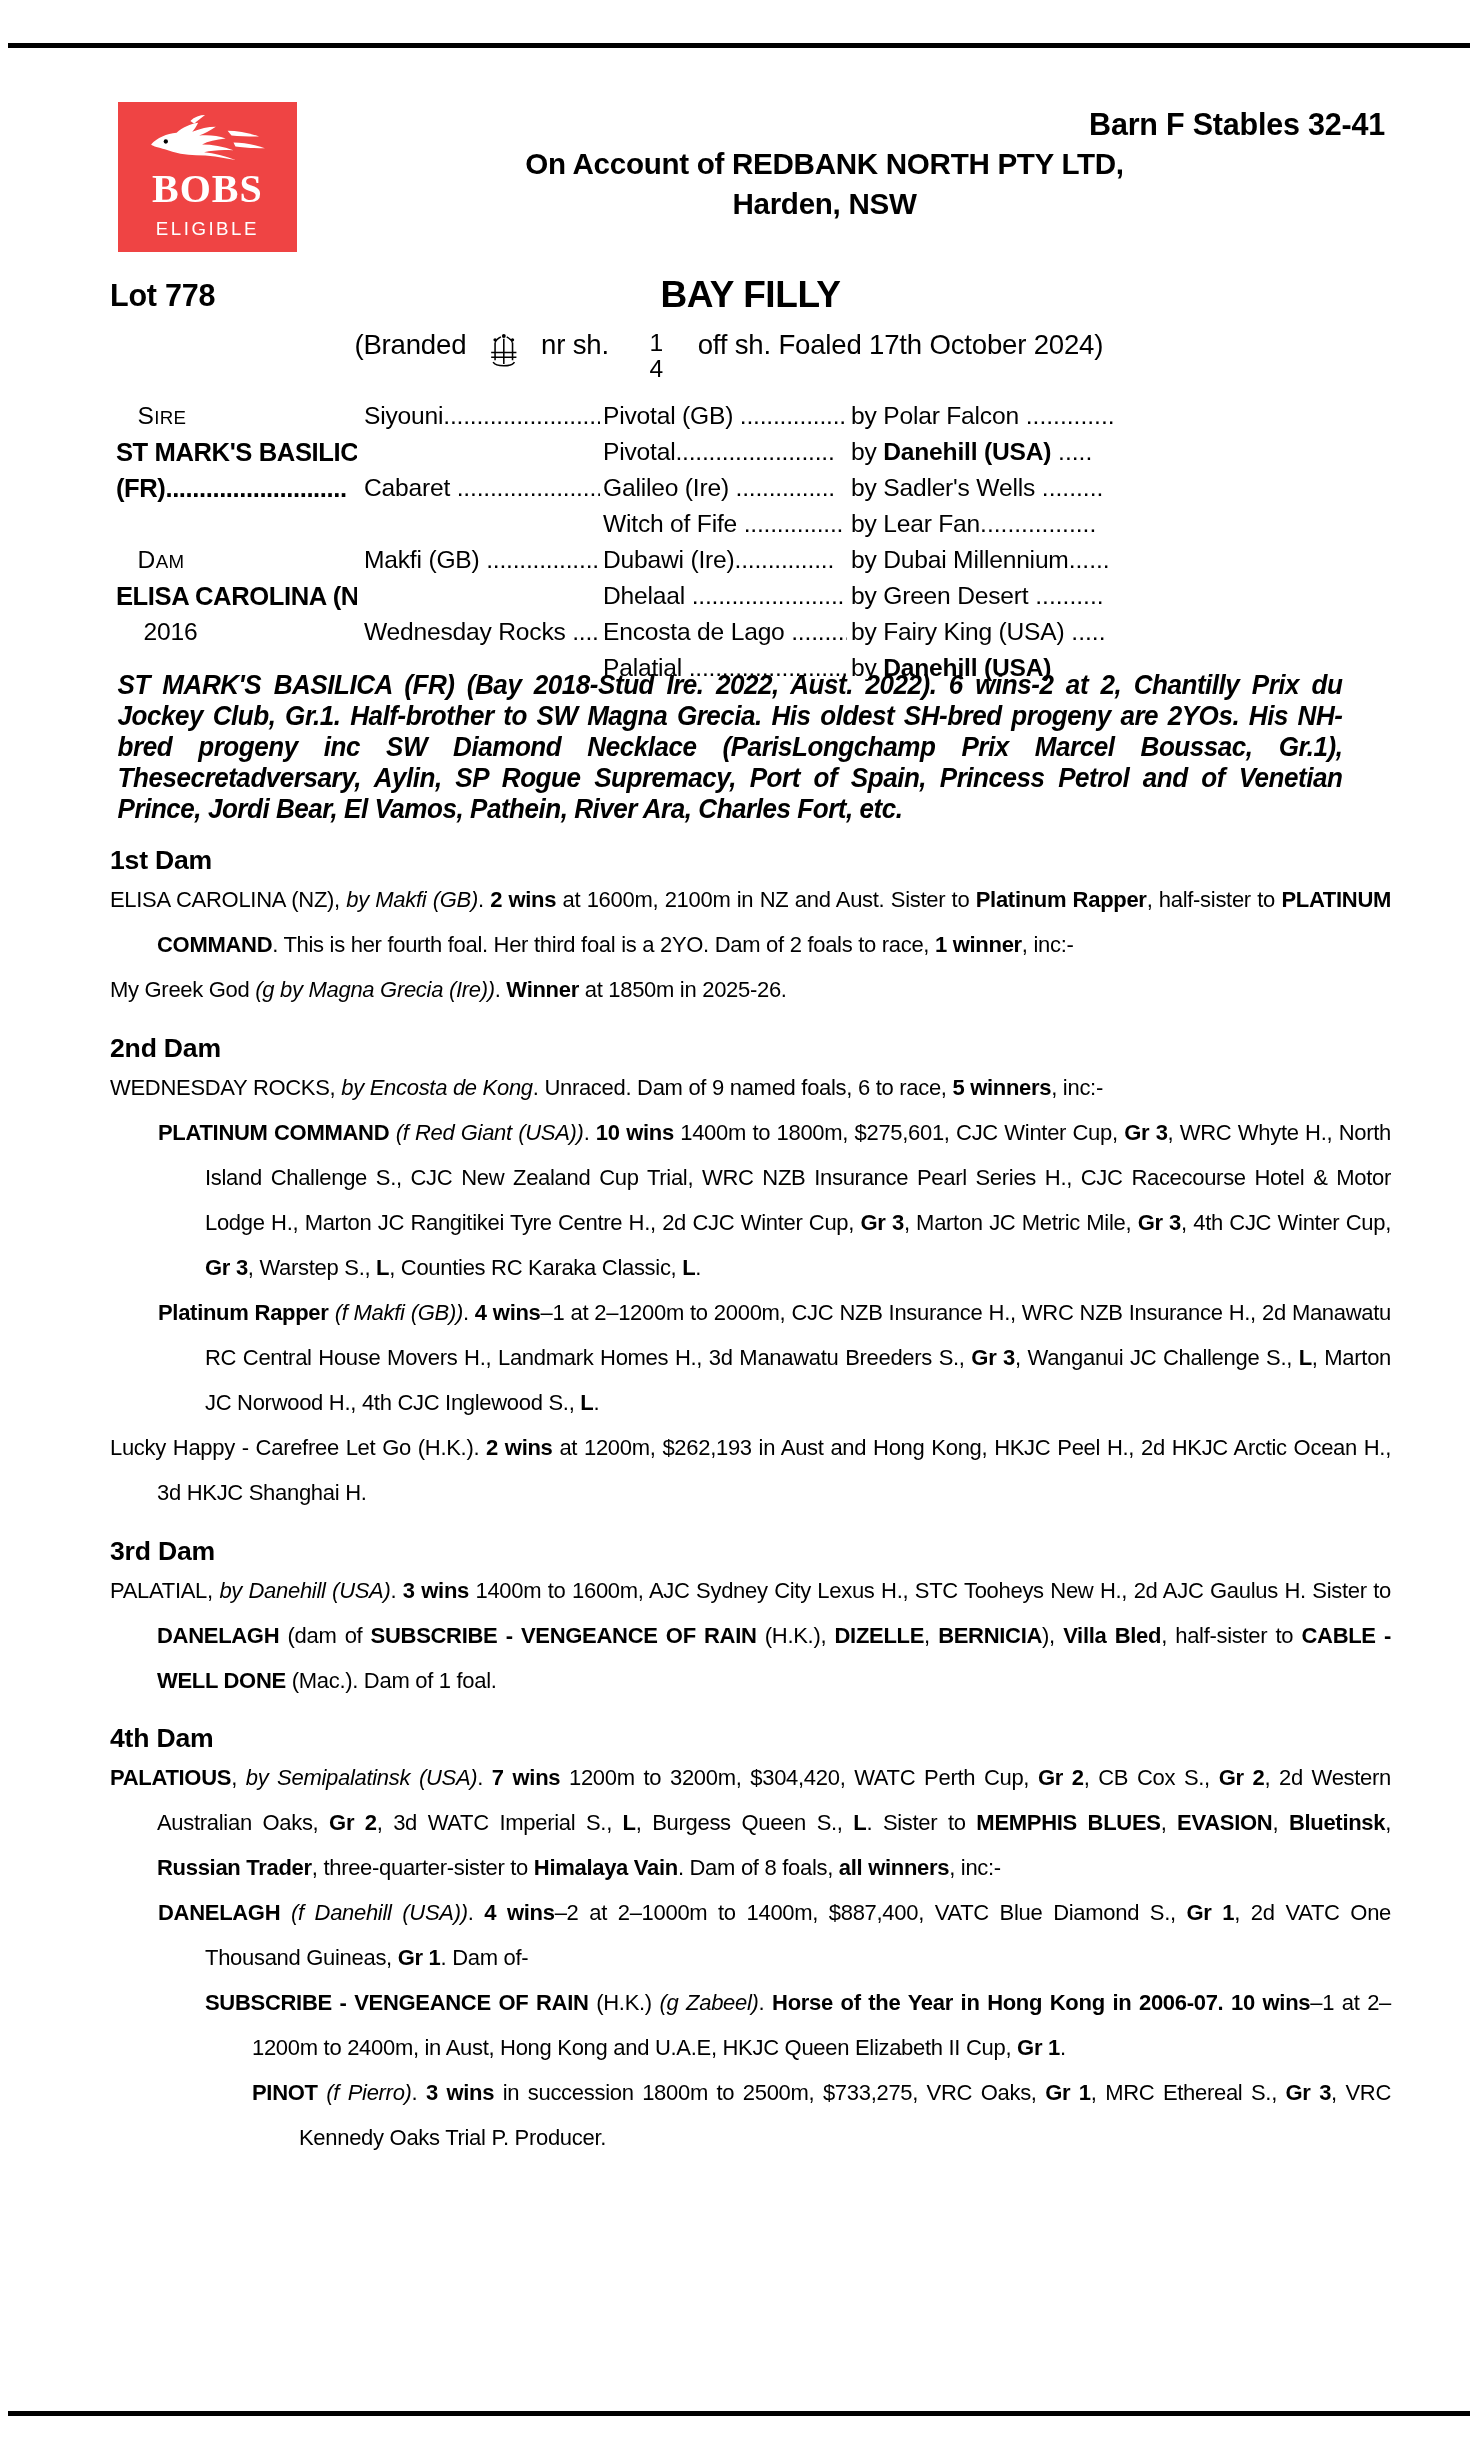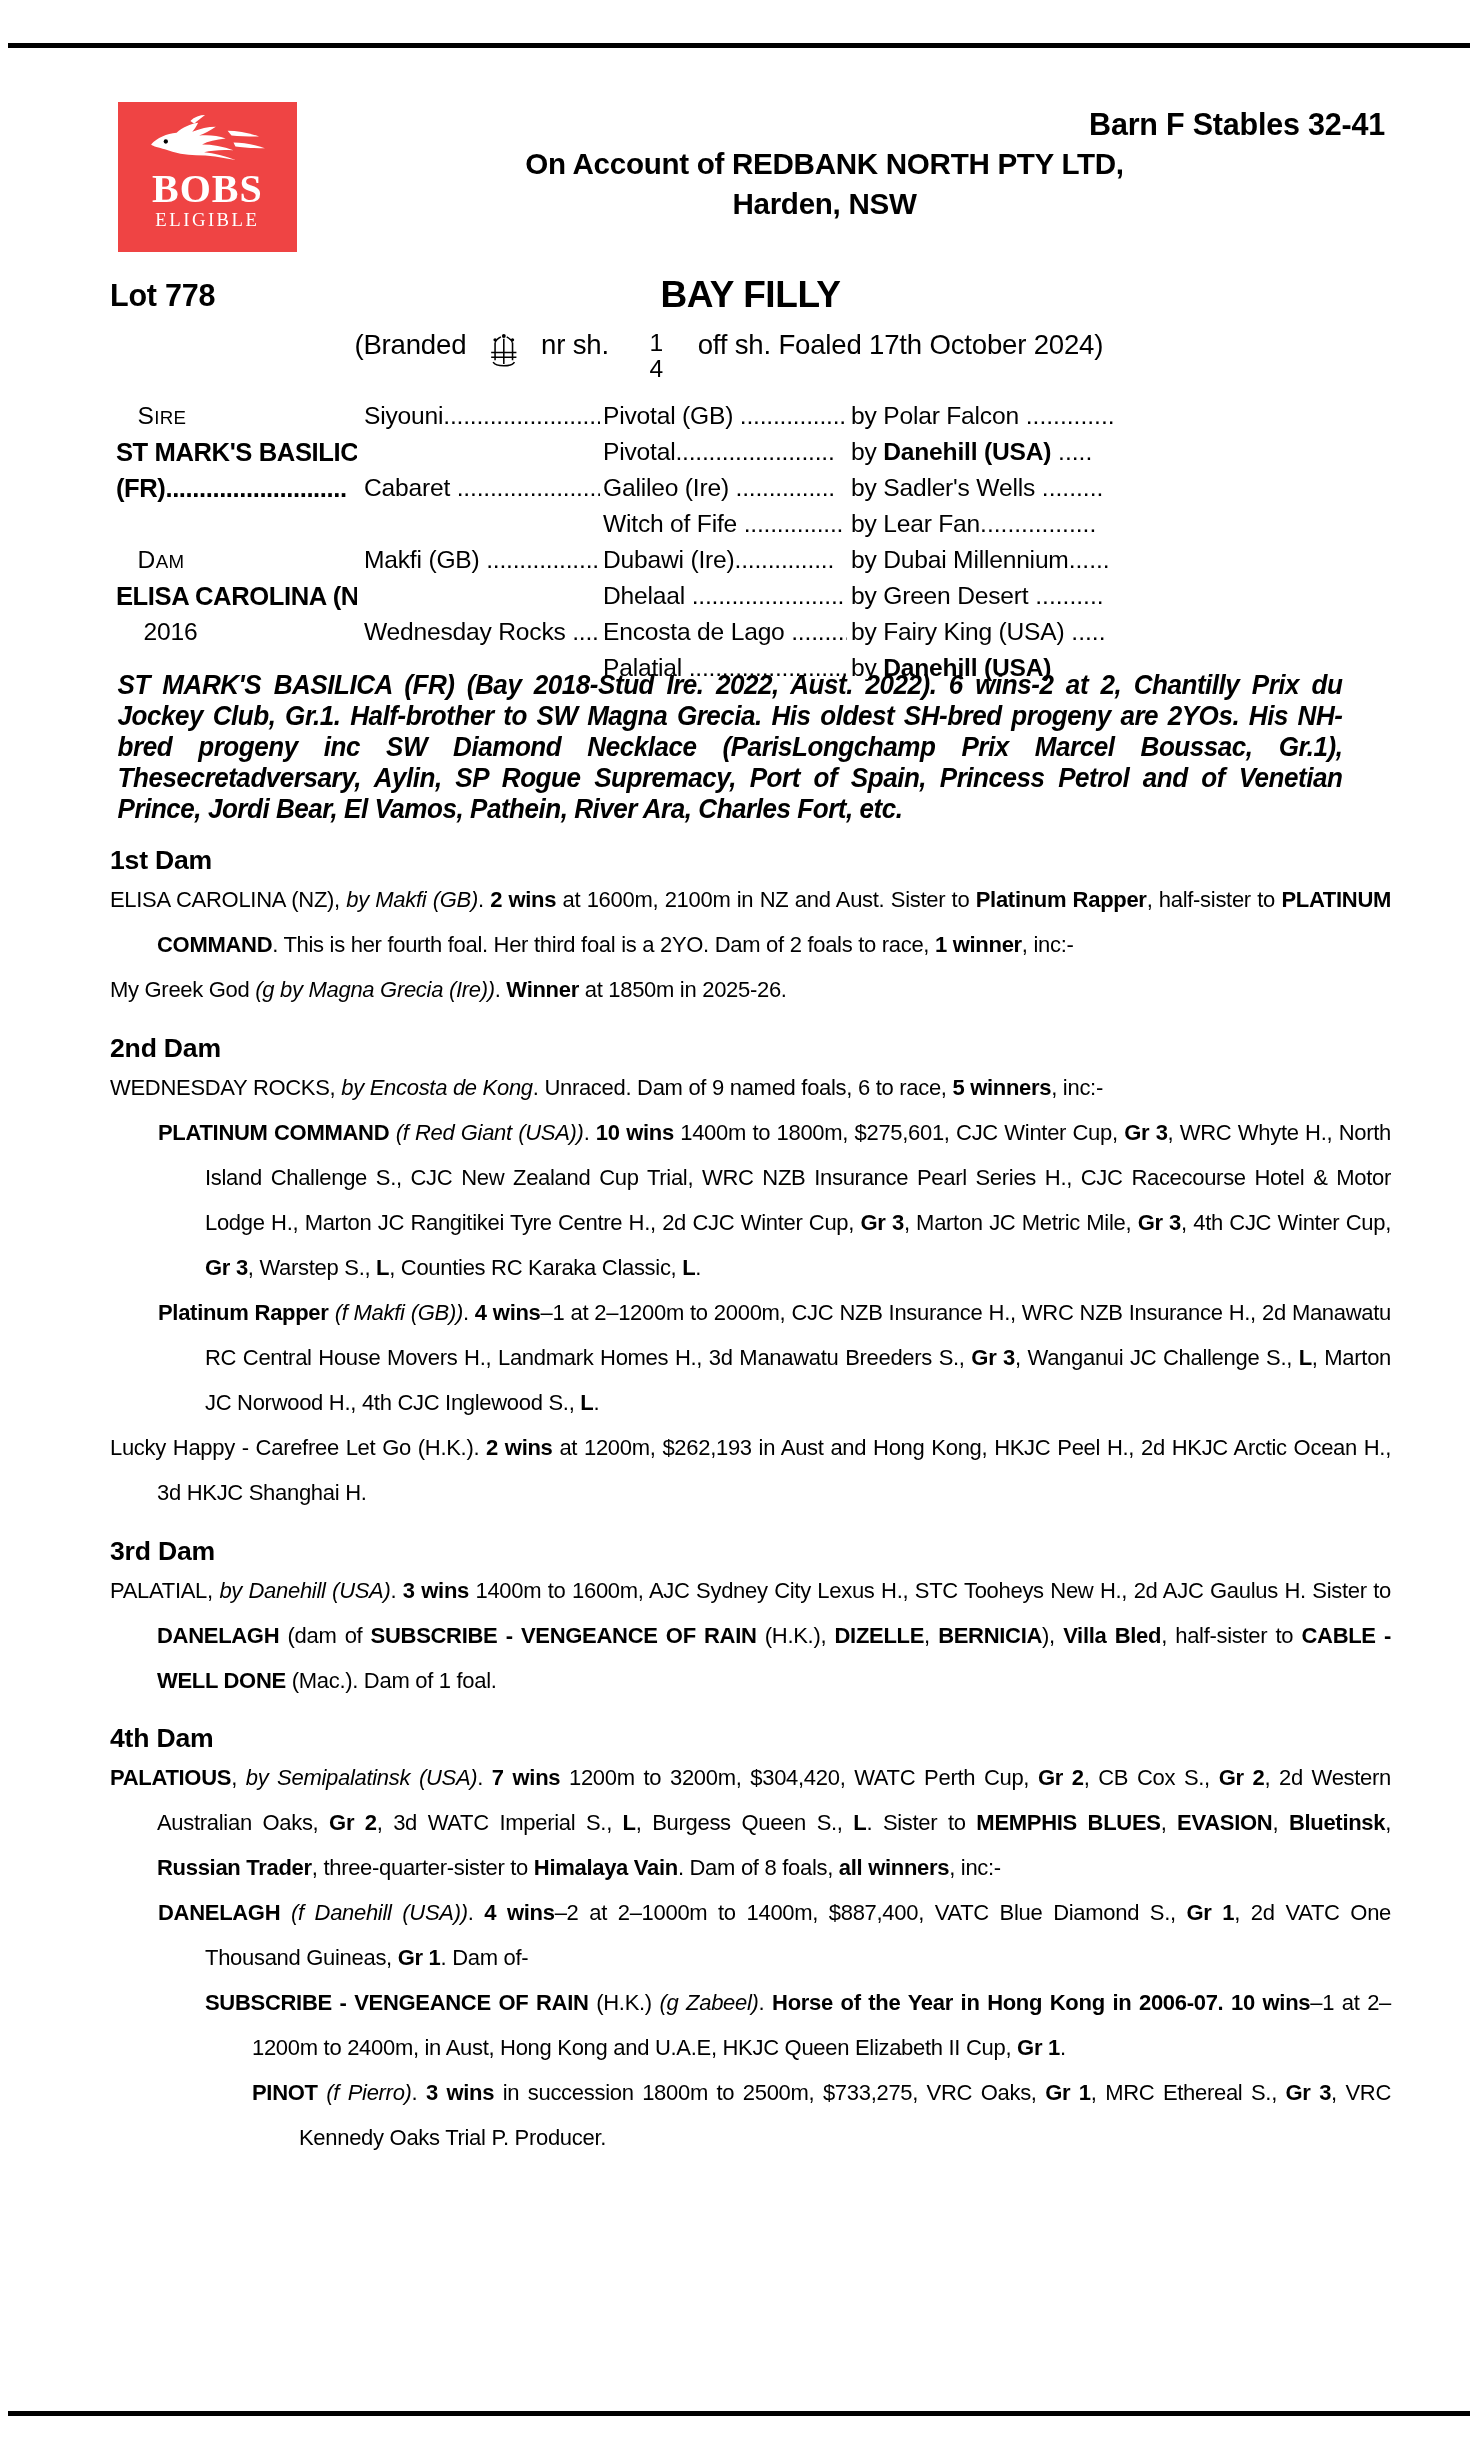--- a/index.html
+++ b/index.html
@@ -65,25 +65,26 @@
     color: #fff;
     font-family: "Liberation Serif", serif;
     font-size: 40px;
     font-weight: 700;
     letter-spacing: 1px;
     line-height: 41px;
     margin-top: 2px;
   }
   .logo-elig {
     color: #fff;
-    font-family: Liberation Serif, serif;
+    font-family: Liberation Sans, sans-serif;
     font-size: 18.7px;
     font-weight: 400;
     letter-spacing: 2.5px;
     line-height: 21.7px;
+    margin-top: 9px;
   }
   .barn {
     position: absolute;
     right: 5.9px;
     top: 29.6px;
     font-size: 30.5px;
     font-weight: 700;
     white-space: nowrap;
     letter-spacing: -0.2px;
   }

